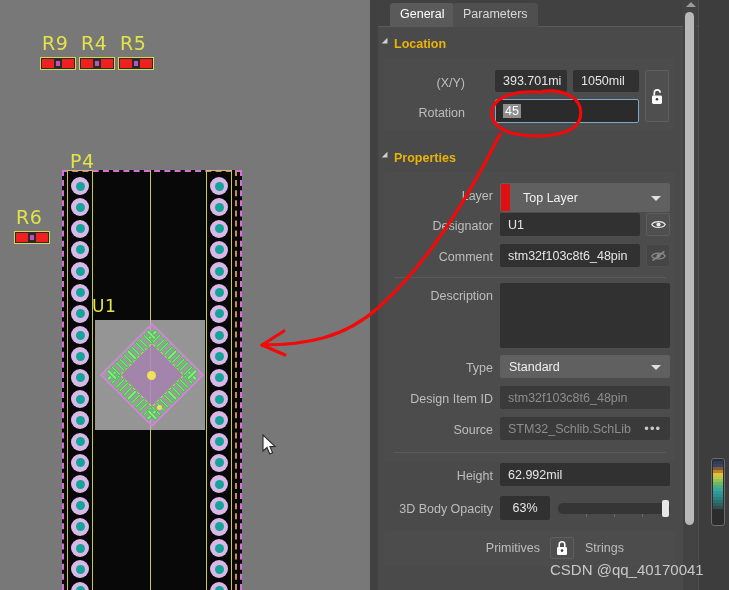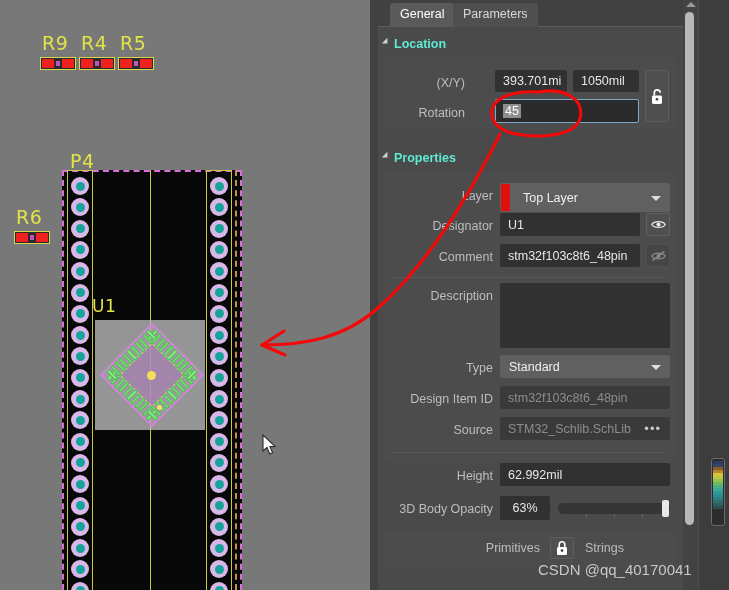--- a/index.html
+++ b/index.html
@@ -120,21 +120,21 @@
     padding: 4px 10px 0 10px;
     font-size: 12.5px; color: #d8d8d8;
     background: #4f4f4f;
     border-top-left-radius: 3px; border-top-right-radius: 3px;
     cursor: default;
   }
   .tab.active { background: #5a5a5a; color: #ffffff; }
 
   .section-head {
     position: absolute;
-    font-size: 12.5px; font-weight: bold; color: #5eead4;
+    font-size: 12.5px; font-weight: bold; color: #eab308;
     white-space: nowrap;
   }
   .tri {
     display: inline-block;
     width: 0; height: 0;
     border-left: 4px solid #cfcfcf;
     border-top: 4px solid transparent;
     border-bottom: 4px solid transparent;
     transform: rotate(45deg);
     margin-right: 6px;
@@ -249,20 +249,21 @@
     padding: 2px 1px;
   }
   .cp-row { height: 3px; width: 100%; }
 
   .watermark {
     position: absolute;
     color: #d6d6d6;
     font-size: 15px;
     white-space: nowrap;
     opacity: .9;
+    margin-left: 12px;
   }
 </style>
 </head>
 <body>
 
 <div id="root">
 
   <div id="canvas">
 
     <div class="ref-des" style="left:42px; top:32px;">R9</div>

